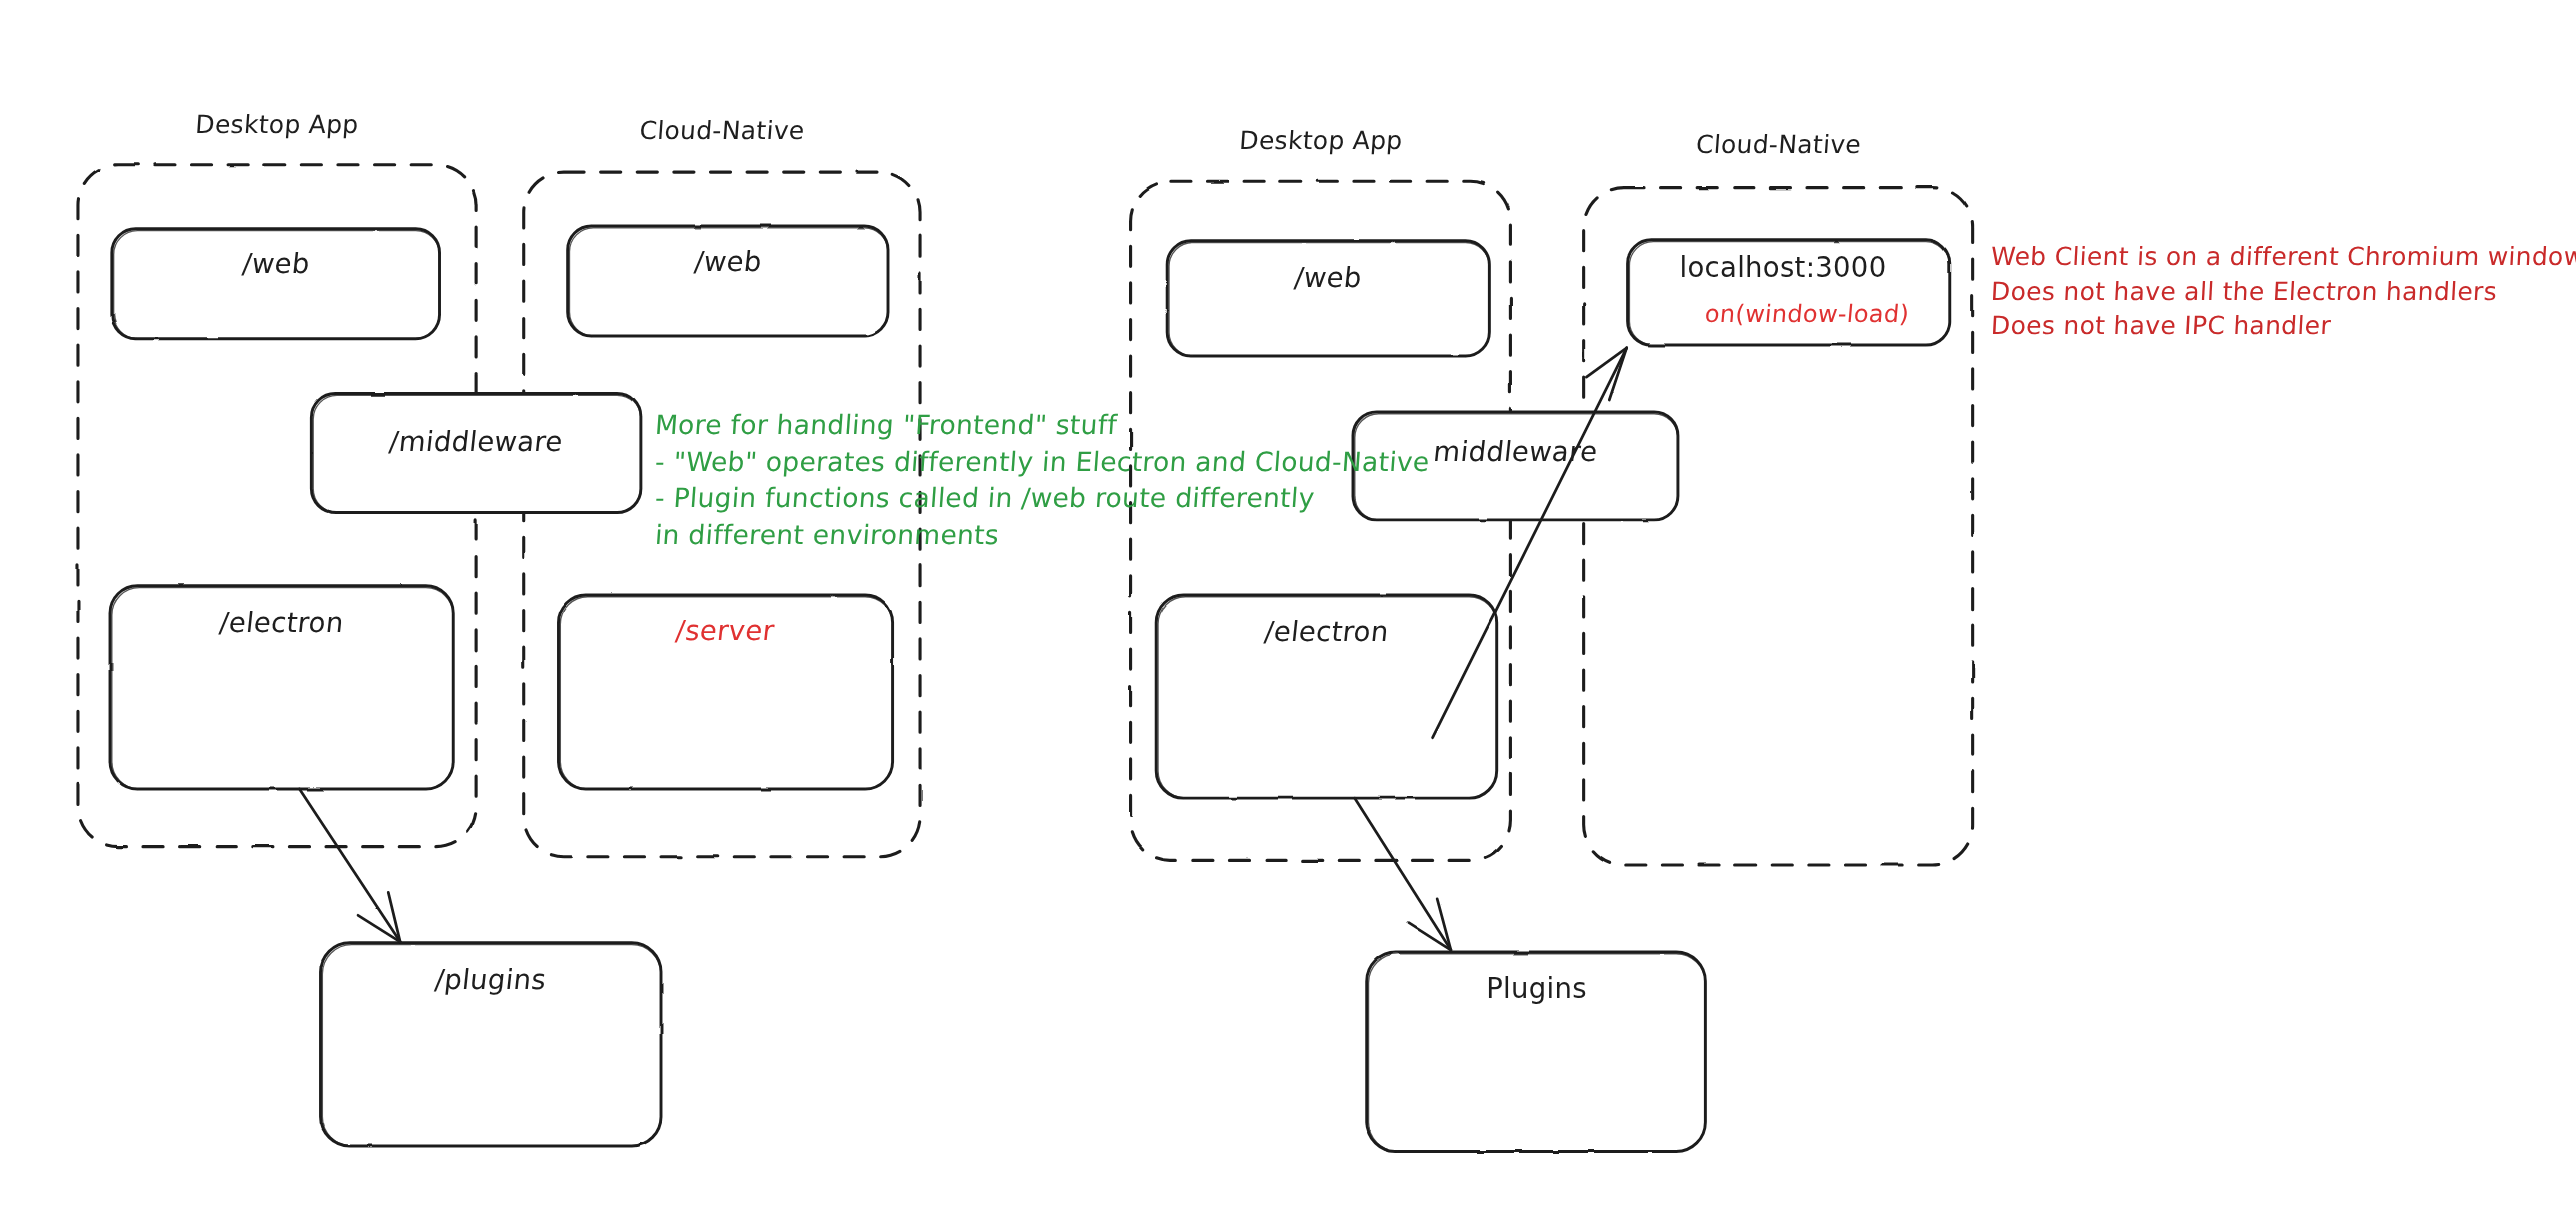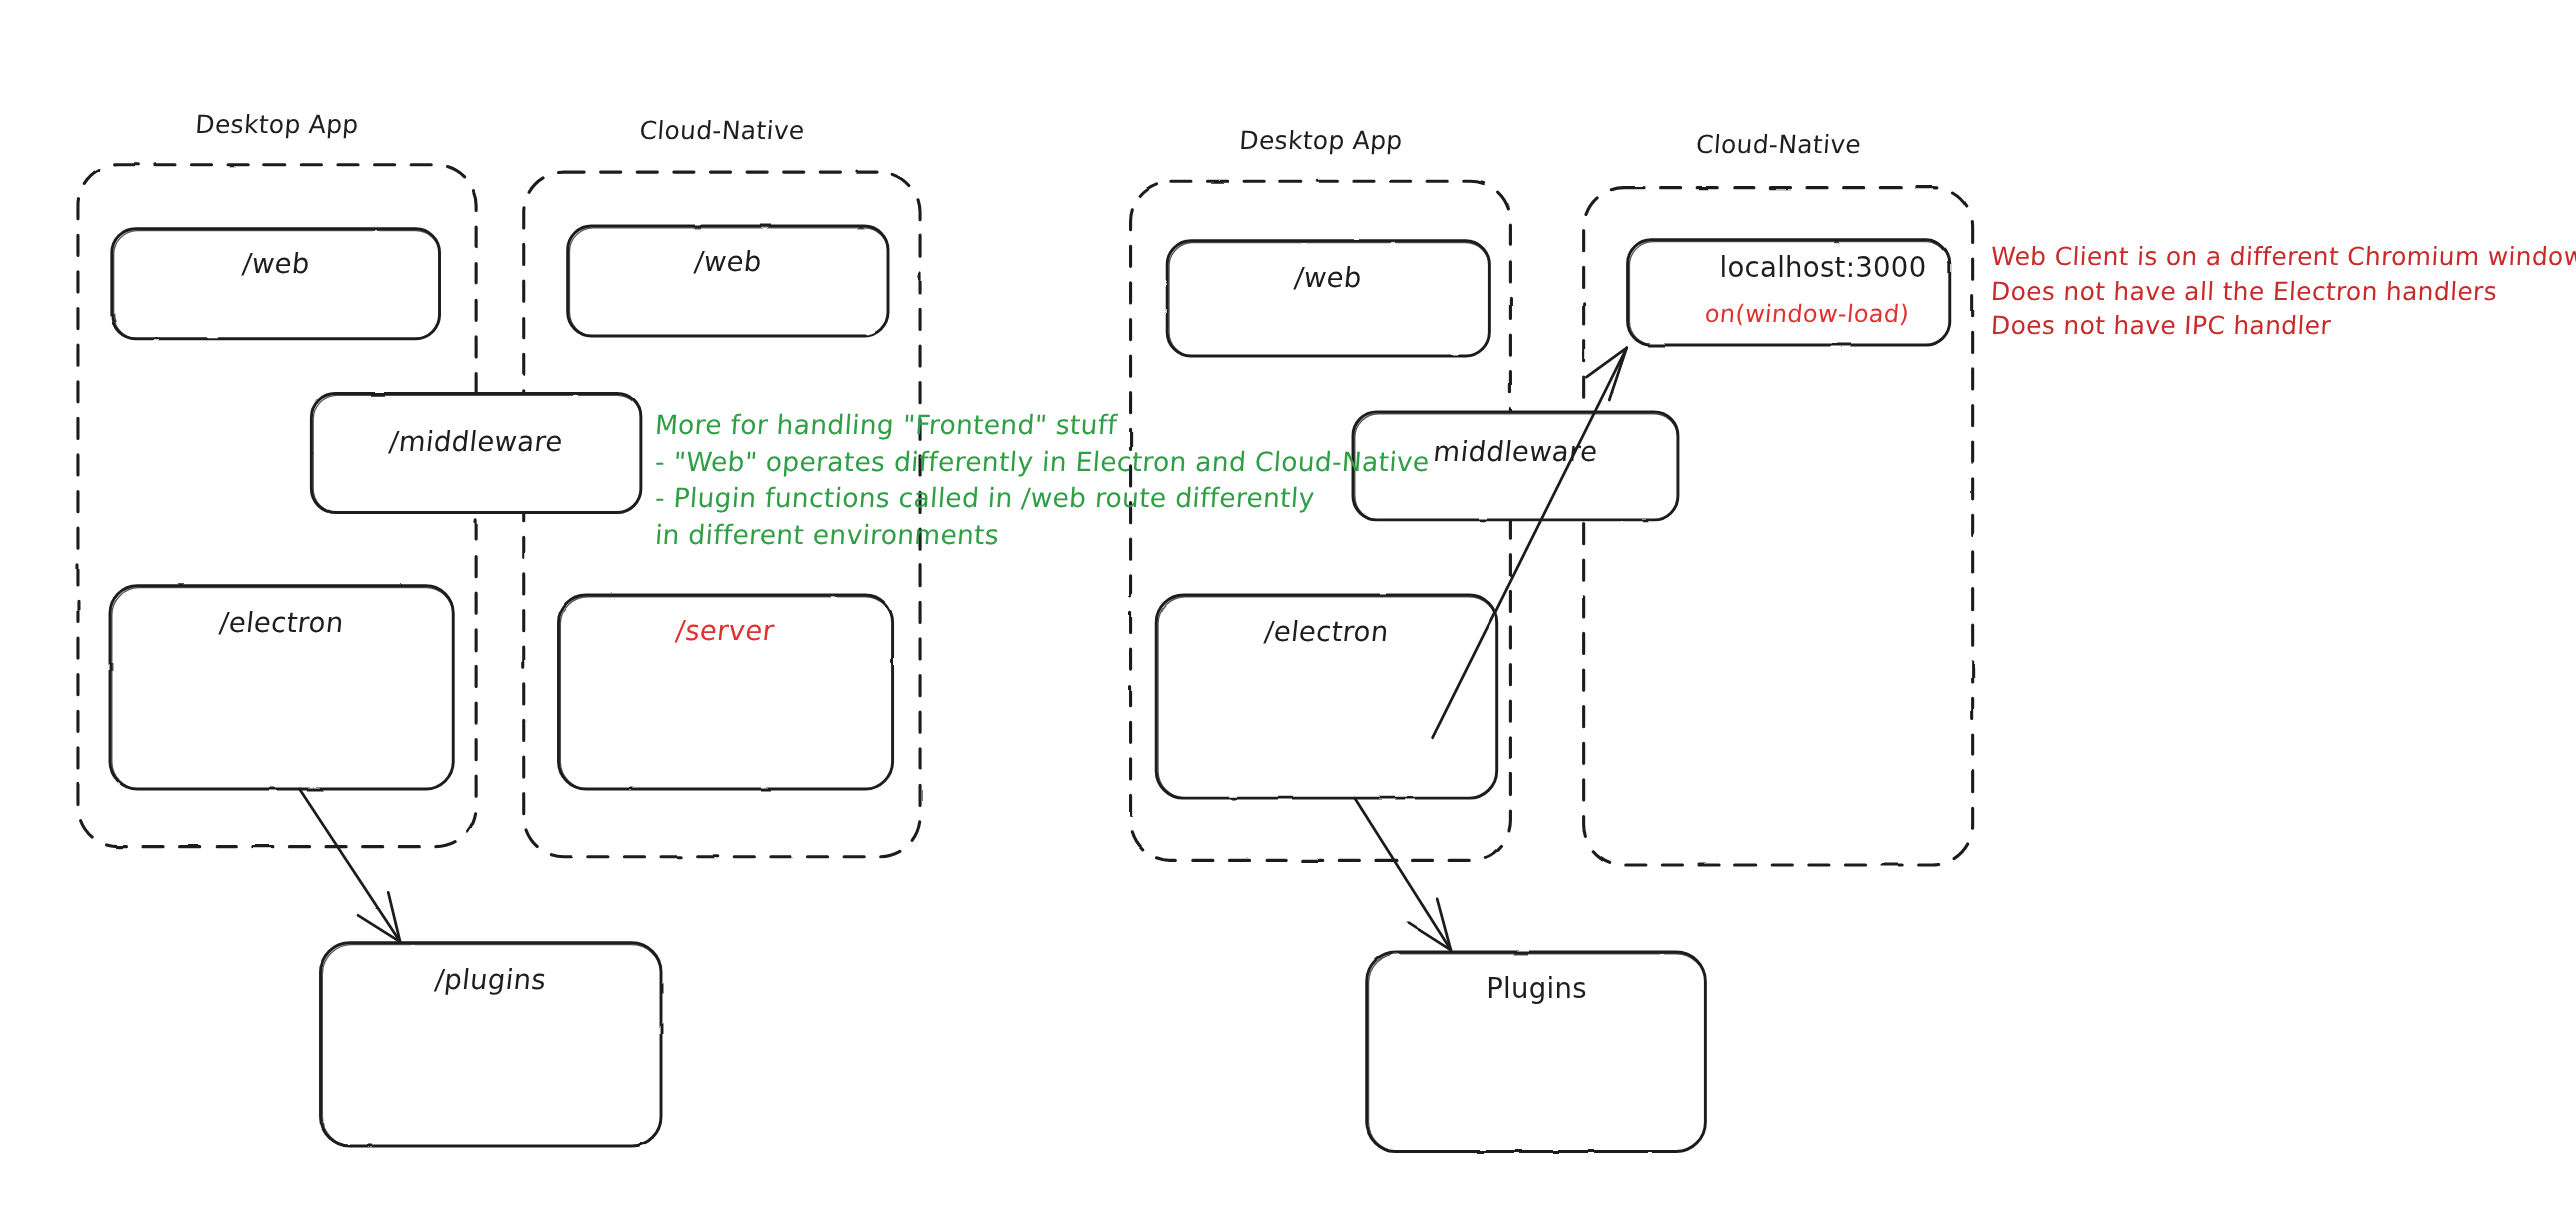--- a/index.html
+++ b/index.html
@@ -109,21 +109,21 @@
   <div class="sk-text box-label centered" style="left:568px;top:243px;width:320px;">/web</div>
   <div class="sk-text box-label centered" style="left:311px;top:423px;width:330px;">/middleware</div>
   <div class="sk-text box-label centered" style="left:110px;top:604px;width:343px;">/electron</div>
   <div class="sk-text box-label centered" style="left:558px;top:612px;width:334px;color:#e03131;">/server</div>
   <div class="sk-text box-label centered" style="left:320px;top:961px;width:341px;">/plugins</div>
 
   <div class="sk-text grp-label centered" style="left:1131px;top:124px;width:380px;">Desktop App</div>
   <div class="sk-text grp-label centered" style="left:1584px;top:128px;width:389px;">Cloud-Native</div>
 
   <div class="sk-text box-label centered" style="left:1167px;top:259px;width:322px;">/web</div>
-  <div class="sk-text box-label-plain centered" style="left:1628px;top:249px;width:310px;margin-left:40px;">localhost:3000</div>
+  <div class="sk-text box-label-plain centered" style="left:1628px;top:249px;width:310px;">localhost:3000</div>
   <div class="sk-text sub-red centered" style="left:1646px;top:298px;width:322px;">on(window-load)</div>
   <div class="sk-text box-label centered" style="left:1353px;top:433px;width:325px;">middleware</div>
   <div class="sk-text box-label centered" style="left:1156px;top:613px;width:341px;">/electron</div>
   <div class="sk-text box-label-plain centered" style="left:1367px;top:970px;width:339px;">Plugins</div>
 
   <div style="position:absolute;left:655px;top:407px;">
     <div class="sk-text note-green" style="position:relative;left:0;top:0;">More for handling "Frontend" stuff</div>
     <div class="sk-text note-green" style="position:relative;left:0;top:0;">- "Web" operates differently in Electron and Cloud-Native</div>
     <div class="sk-text note-green" style="position:relative;left:0;top:0;">- Plugin functions called in /web route differently</div>
     <div class="sk-text note-green" style="position:relative;left:0;top:0;">in different environments</div>

